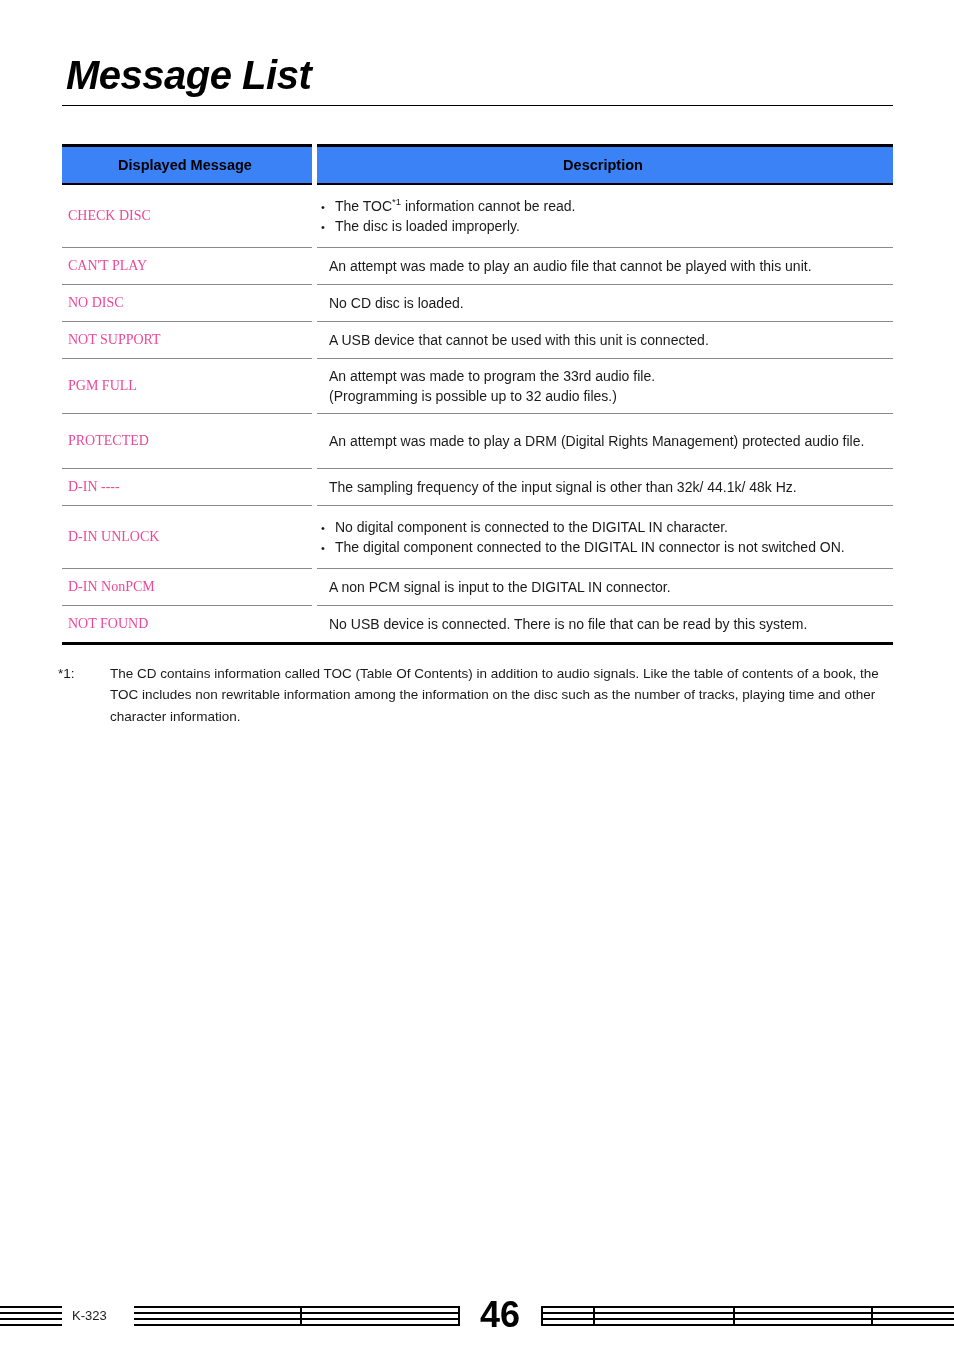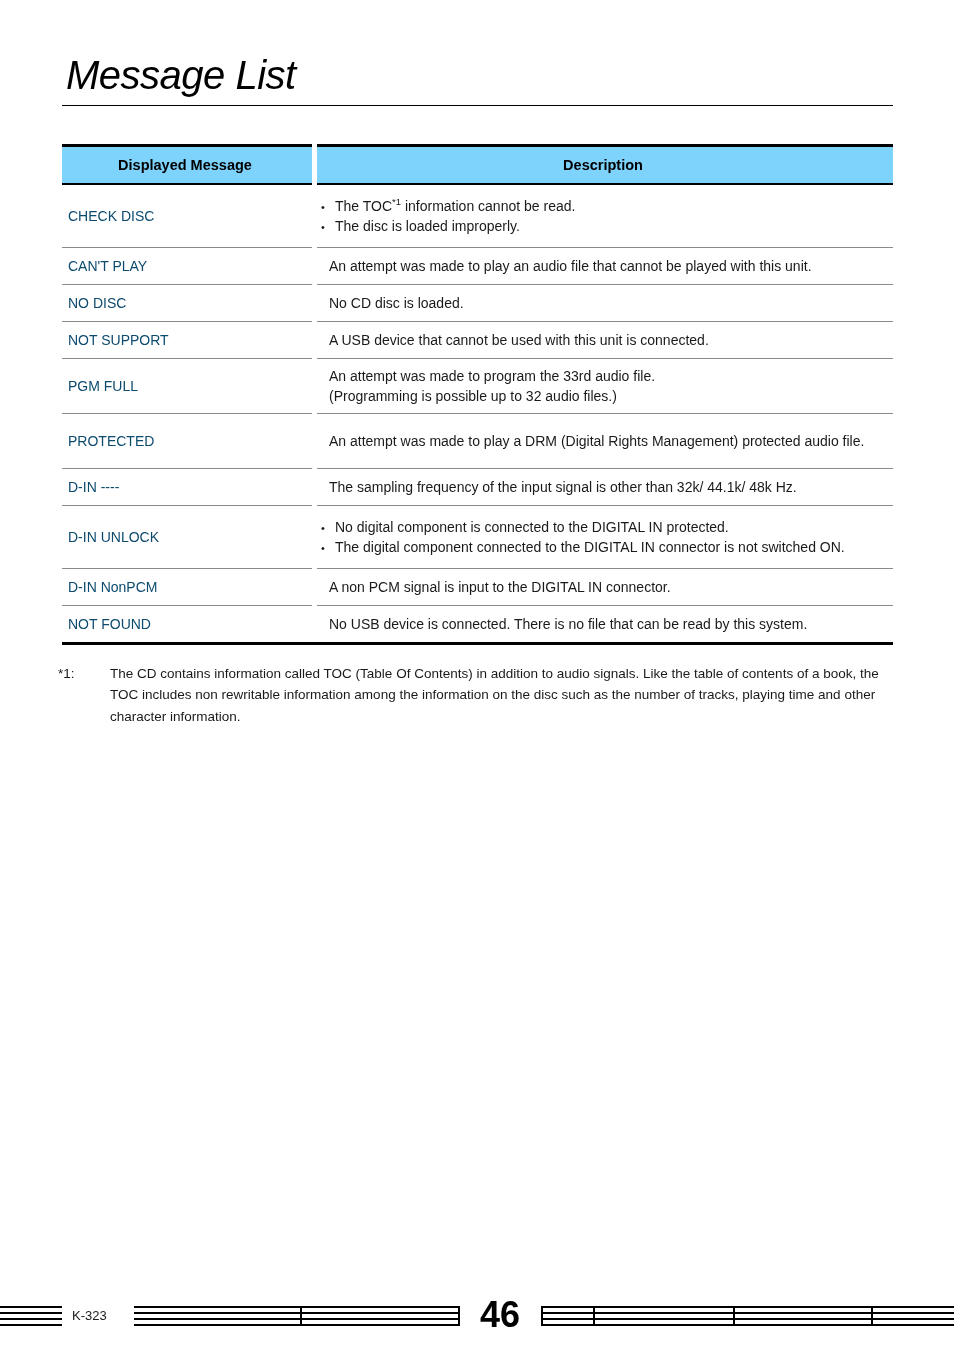--- a/index.html
+++ b/index.html
@@ -25,21 +25,21 @@
 
   
   .title-block {
     position: absolute;
     left: 62px;
     top: 55px;
     width: 831px;
   }
   .page-title {
     font-size: 40px;
-    font-weight: normal;
+    font-weight: bold;
     font-style: italic;
     letter-spacing: -0.5px;
     line-height: 1.0;
     margin: 0;
     padding: 0 0 10px 4px;
     color: #000000;
   }
   .title-rule {
     width: 831px;
     height: 1px;
@@ -76,21 +76,21 @@
     box-sizing: border-box;
     padding: 0 8px 0 4px;
     display: flex;
     flex-direction: column;
     justify-content: center;
   }
 
   
   .t-head .c-msg,
   .t-head .c-desc {
-    background: #7dd3fc;
+    background: #3b82f6;
     height: 36px;
     justify-content: center;
     align-items: center;
     flex-direction: row;
   }
   .t-head .hdr-text {
     font-size: 14.5px;
     font-weight: bold;
     color: #000000;
     text-align: center;
@@ -127,22 +127,23 @@
 
   .table-bottom-rule {
     width: 831px;
     height: 2.5px;
     background: #000000;
   }
 
   
   .msg-text {
     font-size: 14px;
-    color: #0c4a6e;
+    color: #ec4899;
     line-height: 1.35;
+    font-family: Liberation Serif, serif;
   }
   .desc-line {
     font-size: 14px;
     color: #1a1a1a;
     line-height: 1.45;
     display: block;
     margin-left: 8px;
   }
   .desc-bullet {
     font-size: 14px;
@@ -392,21 +393,21 @@
       </div>
 
     <div class="t-row h-check">
       <div class="c-msg">
         <span class="msg-text">D-IN UNLOCK</span>
       </div>
       <div class="c-gap"></div>
       <div class="c-desc">
         <div class="desc-bullet">
           <span class="bdot">•</span>
-          <span class="btxt">No digital component is connected to the DIGITAL IN protected.</span>
+          <span class="btxt">No digital component is connected to the DIGITAL IN character.</span>
         </div>
         <div class="desc-bullet">
           <span class="bdot">•</span>
           <span class="btxt">The digital component connected to the DIGITAL IN connector is not switched ON.</span>
         </div>
       </div>
     </div>
     <div class="row-rule">
         <div class="seg-a"></div>
         <div class="seg-gap"></div>

